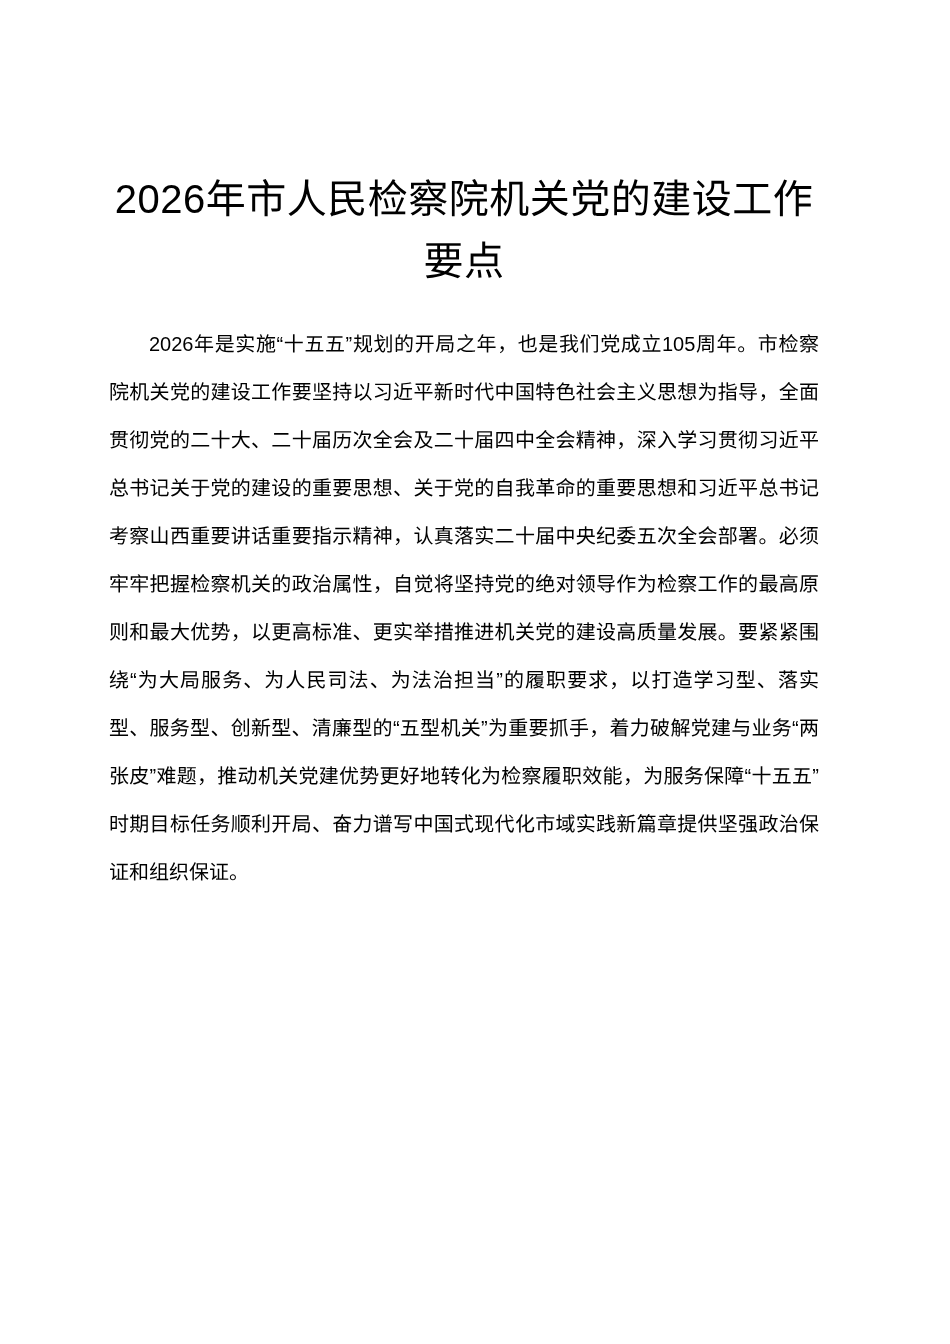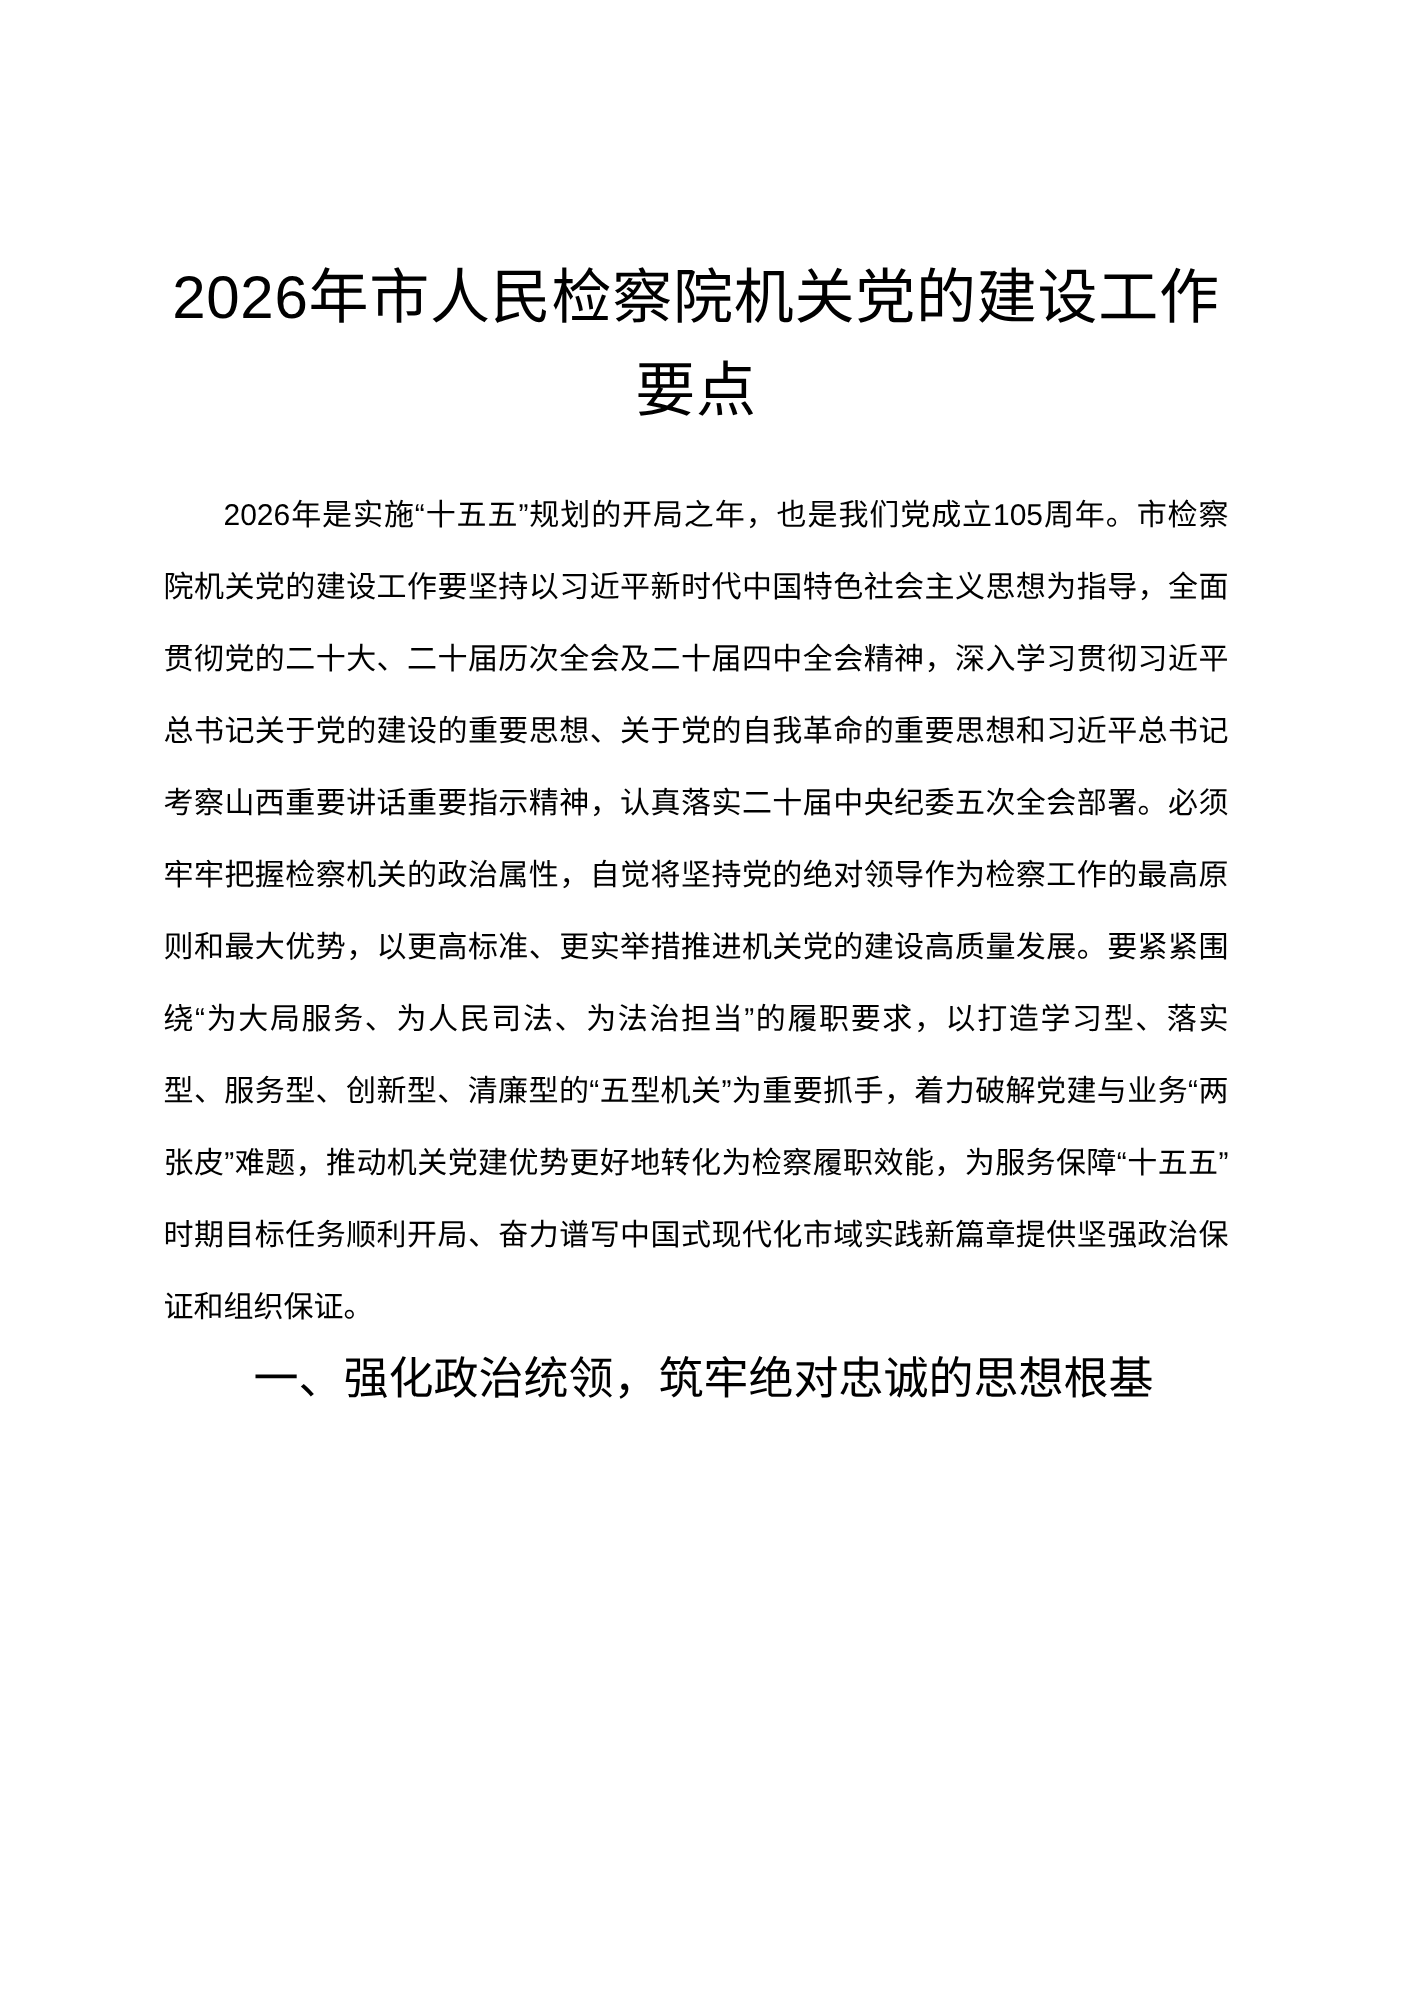--- a/index.html
+++ b/index.html
@@ -77,19 +77,18 @@
 <div class="page">
 
   <div class="page-body">
 
     <h1 class="doc-title">2026年市人民检察院机关党的建设工作要点</h1>
 
     <div class="body-block">
 
       <p class="para">2026年是实施“十五五”规划的开局之年，也是我们党成立105周年。市检察院机关党的建设工作要坚持以习近平新时代中国特色社会主义思想为指导，全面贯彻党的二十大、二十届历次全会及二十届四中全会精神，深入学习贯彻习近平总书记关于党的建设的重要思想、关于党的自我革命的重要思想和习近平总书记考察山西重要讲话重要指示精神，认真落实二十届中央纪委五次全会部署。必须牢牢把握检察机关的政治属性，自觉将坚持党的绝对领导作为检察工作的最高原则和最大优势，以更高标准、更实举措推进机关党的建设高质量发展。要紧紧围绕“为大局服务、为人民司法、为法治担当”的履职要求，以打造学习型、落实型、服务型、创新型、清廉型的“五型机关”为重要抓手，着力破解党建与业务“两张皮”难题，推动机关党建优势更好地转化为检察履职效能，为服务保障“十五五”时期目标任务顺利开局、奋力谱写中国式现代化市域实践新篇章提供坚强政治保证和组织保证。</p>
 
-      <p class="heading-para">一、强化政治统领，筑牢绝对忠诚的思想根基</p>
 
     </div>
 
   </div>
 
 </div>
 
 </body></html>

